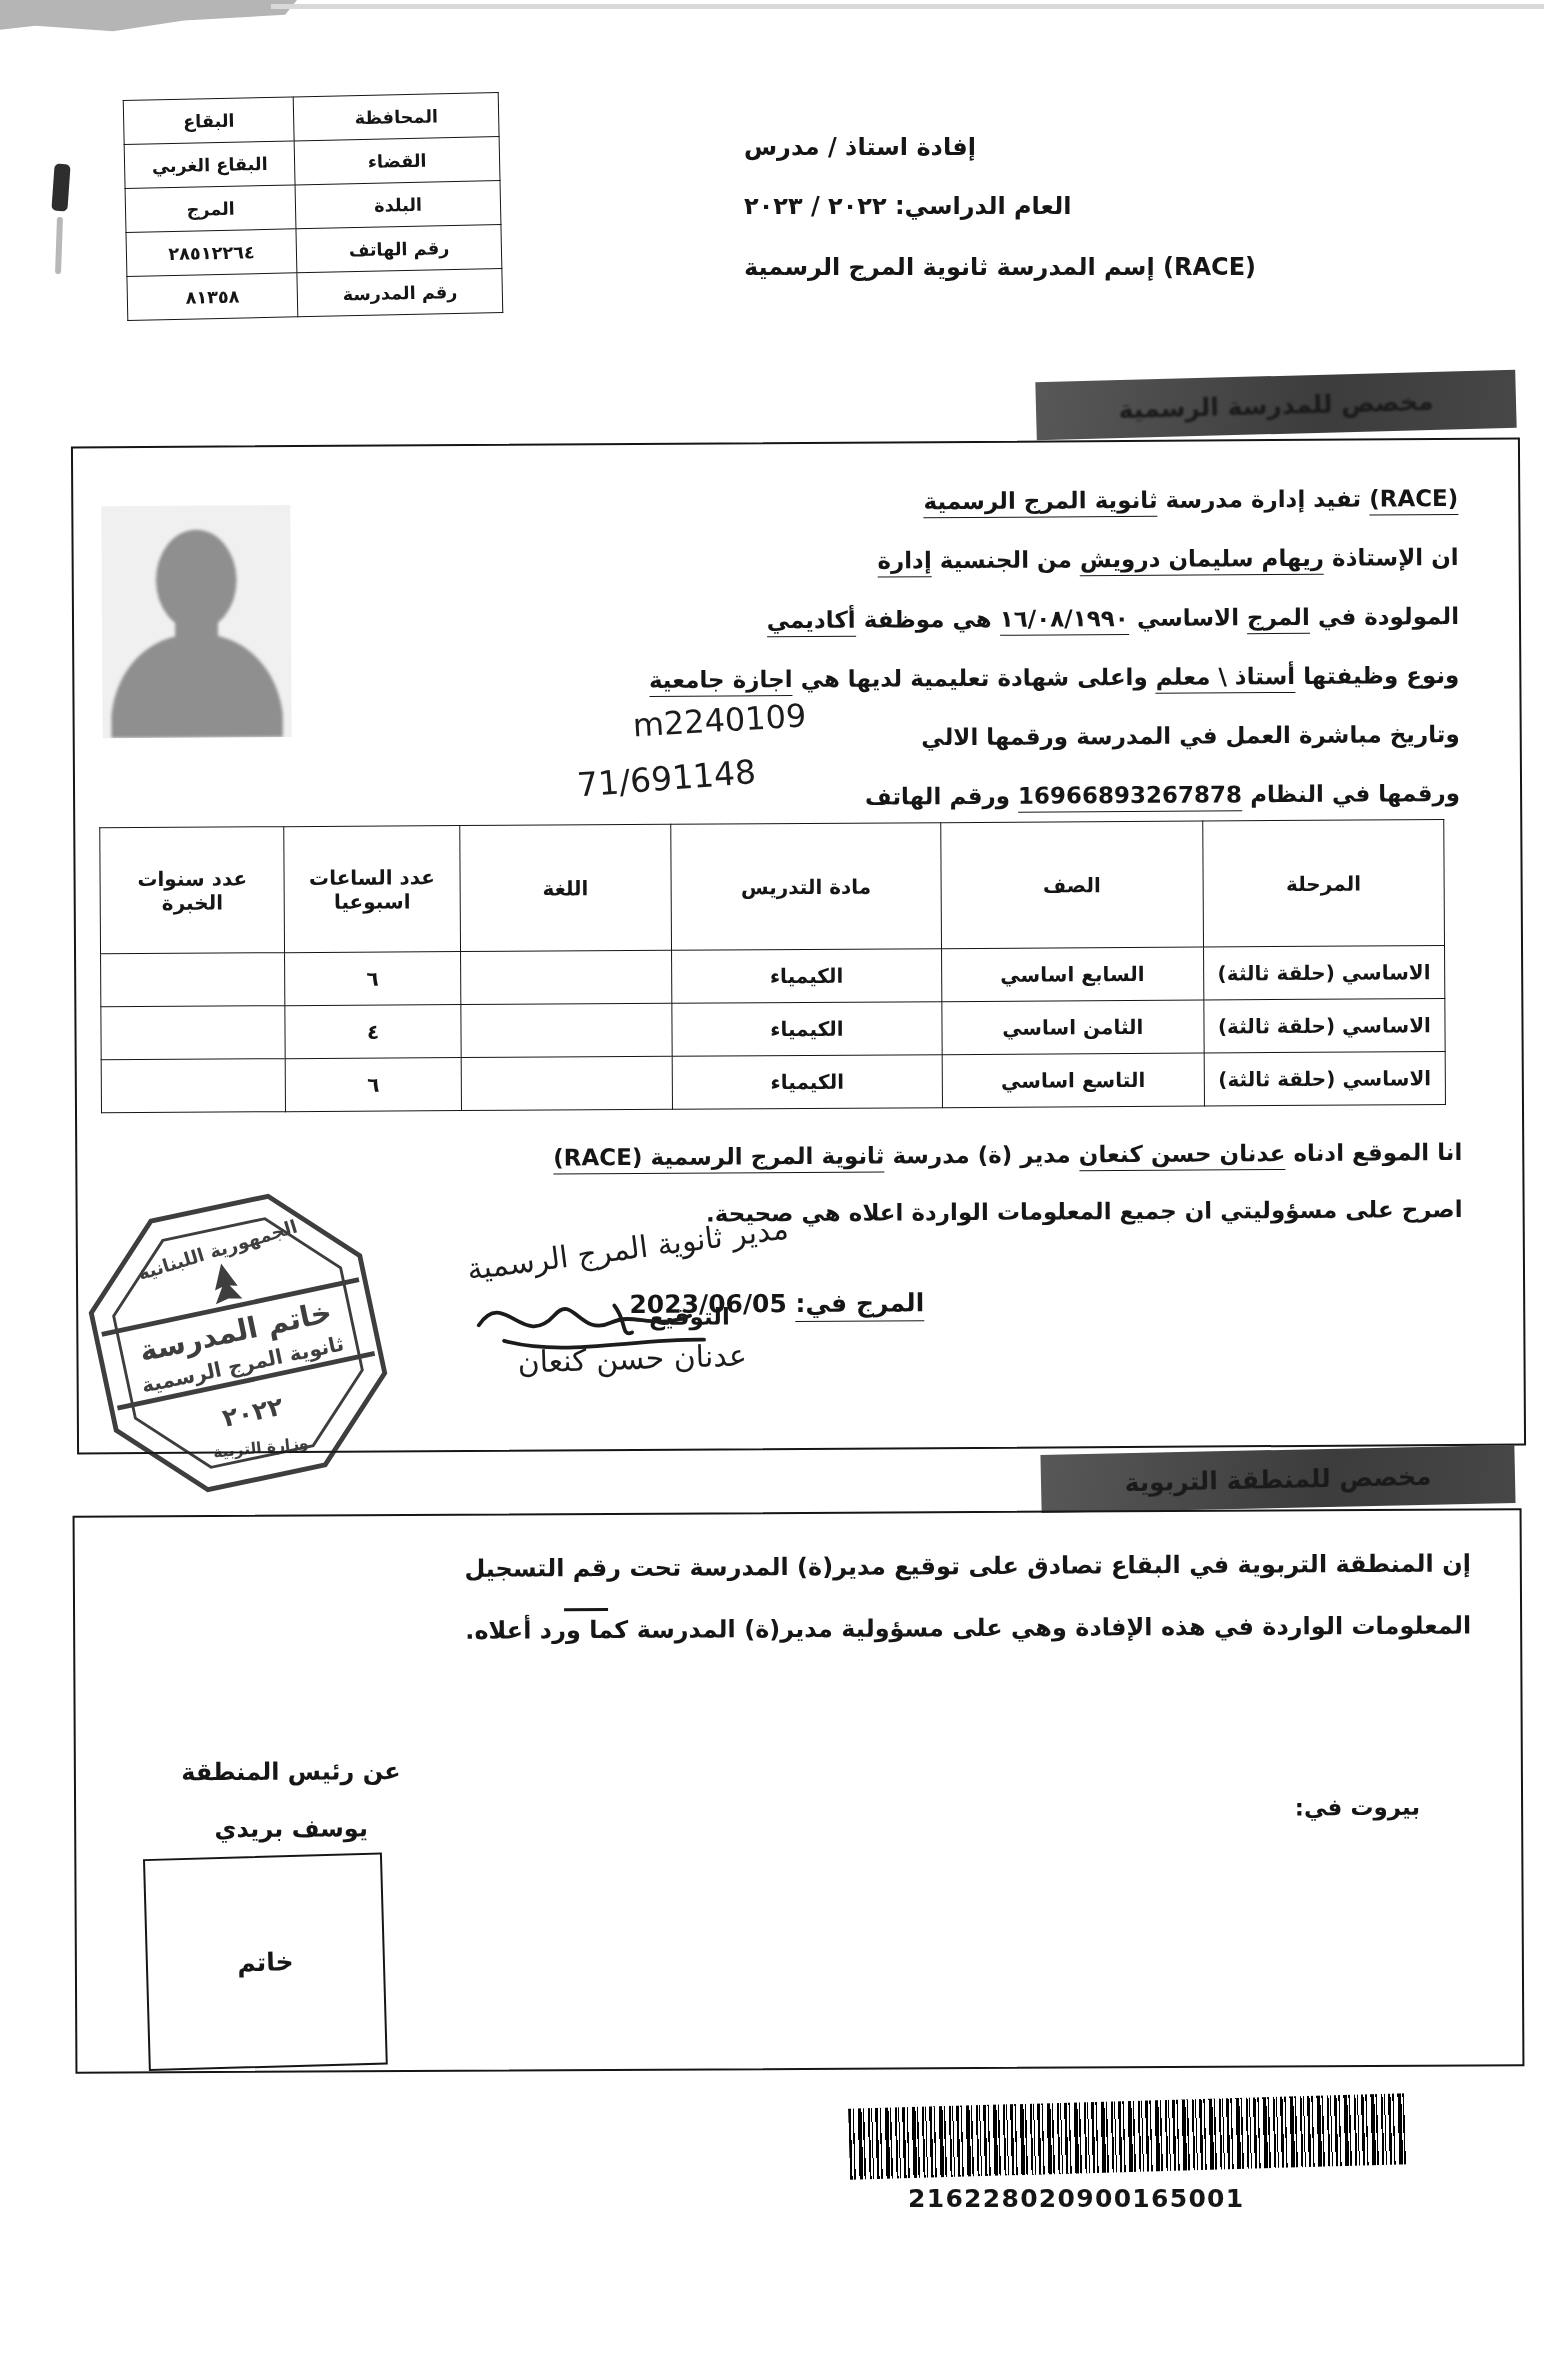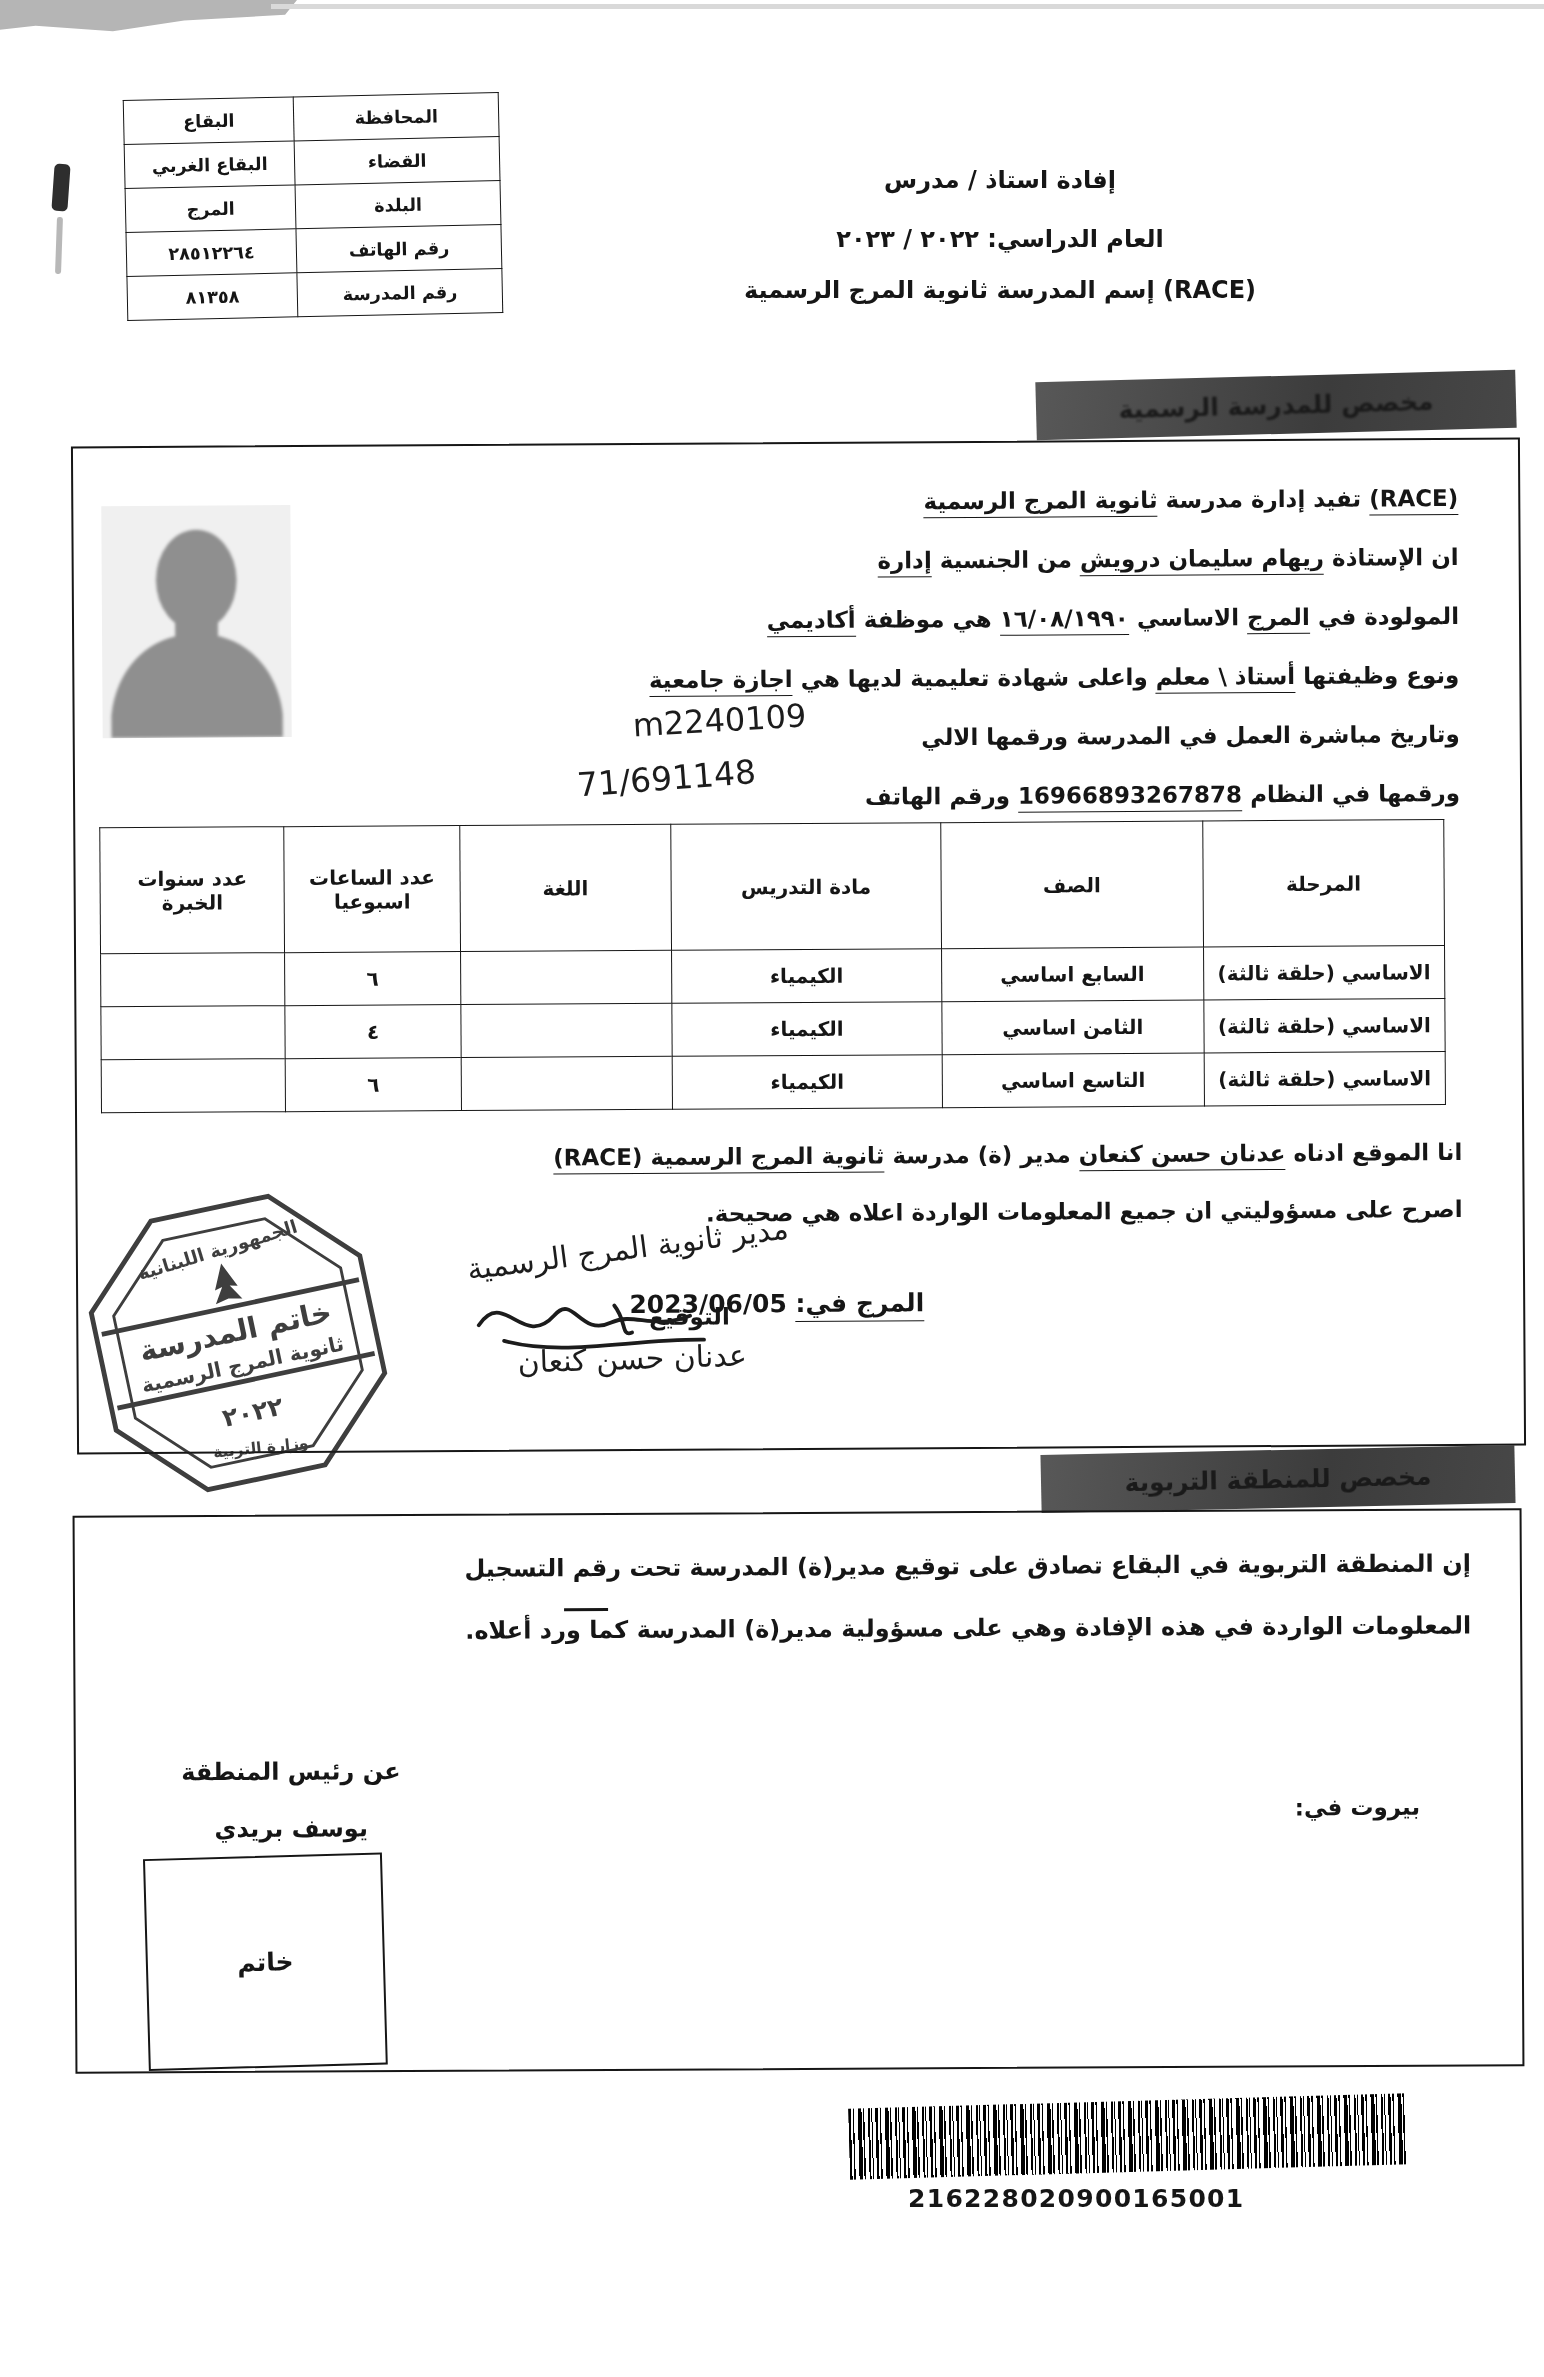--- a/index.html
+++ b/index.html
@@ -71,23 +71,23 @@
         <td>٢٨٥١٢٢٦٤</td>
       </tr>
       <tr>
         <td>رقم المدرسة</td>
         <td>٨١٣٥٨</td>
       </tr>
     </tbody>
       </table>
   </div>
 
-  <div class="abs ar" style="right:289px;top:166px;text-align:center;">
+  <div class="abs ar" style="right:289px;top:133px;text-align:left;">
     <div class="hline nowrap" style="margin-bottom:30px;">إفادة استاذ / مدرس</div>
-    <div class="hline nowrap" style="margin-bottom:22px;">العام الدراسي: ٢٠٢٢ / ٢٠٢٣</div>
+    <div class="hline nowrap" style="margin-bottom:32px;">العام الدراسي: ٢٠٢٢ / ٢٠٢٣</div>
     <div class="hline nowrap">(RACE) إسم المدرسة ثانوية المرج الرسمية</div>
   </div>
 
   <div class="abs banner" style="left:1036px;top:376px;width:480px;height:58px;transform:rotate(-1.5deg);">
     <span class="ar">مخصص للمدرسة الرسمية</span>
   </div>
 
   <div class="abs box" style="left:74px;top:442px;width:1445px;height:1004px;transform:rotate(-0.35deg);">
 
     <div class="abs" style="left:28px;top:58px;width:189px;height:232px;background:#f0f0f0;">

